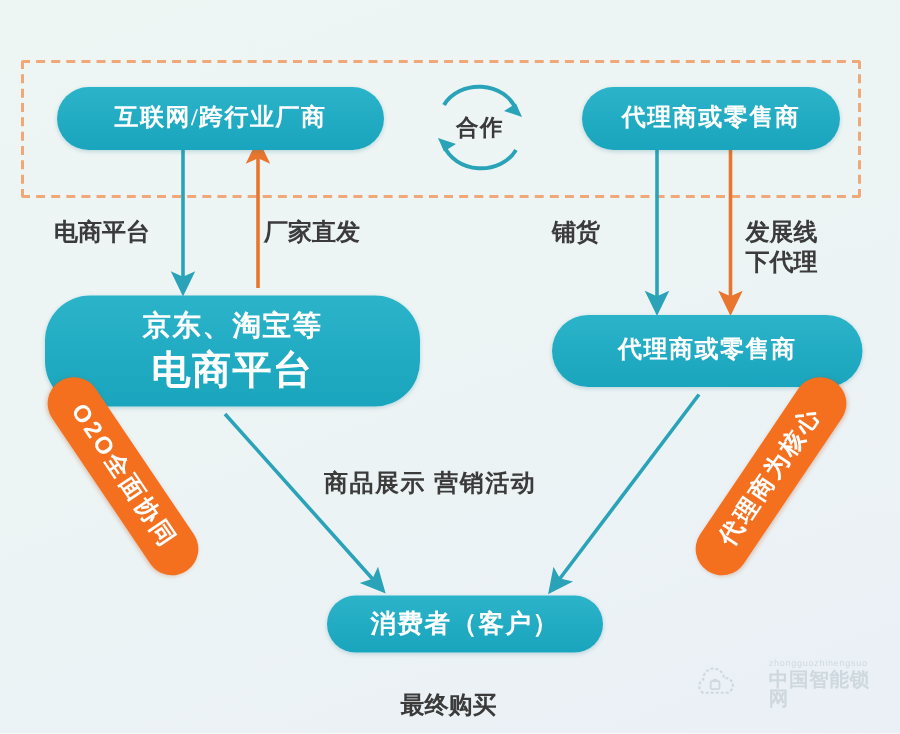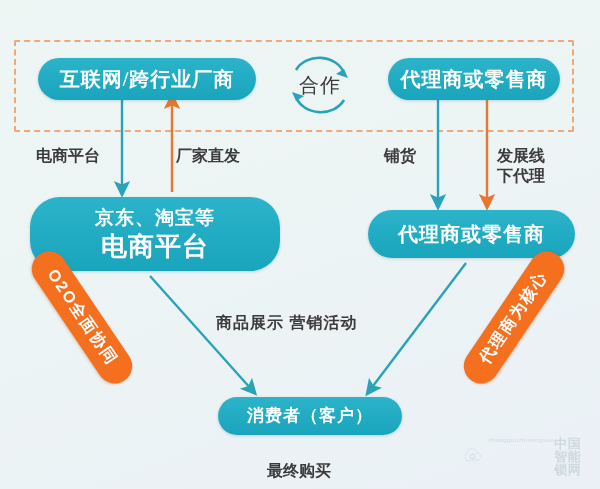--- a/index.html
+++ b/index.html
@@ -38,60 +38,60 @@
     display: flex;
     align-items: center;
     justify-content: center;
     text-align: center;
     color: #ffffff;
     font-weight: bold;
     letter-spacing: 1px;
     box-shadow: 0 1px 3px rgba(30,120,140,0.25);
     line-height: 1.25;
   }
-  .pill.sm { font-size: 20px; font-family: Liberation Serif, serif; }
+  .pill.sm { font-size: 16px; font-family: Liberation Serif, serif; }
 
   #box-internet  { left: 38px;  top: 58px;  width: 218px; height: 42px; }
   #box-traditional { left: 388px; top: 58px;  width: 172px; height: 42px; }
   #box-ecommerce { left: 30px;  top: 197px; width: 250px; height: 74px; border-radius: 30px; align-items: center; }
   #box-agent     { left: 368px; top: 210px; width: 207px; height: 48px; }
   #box-consumer  { left: 218px; top: 397px; width: 184px; height: 38px; border-radius: 20px; }
 
   
   .lbl {
     color: #3b3b3b;
     font-size: 16px;
     font-weight: bold;
     line-height: 1.22;
     white-space: nowrap;
   }
   #lbl-online   { left: 36px;  top: 146px; }
   #lbl-direct   { left: 176px; top: 146px; }
-  #lbl-stock    { left: 384px; top: 146px; }
+  #lbl-stock    { left: 368px; top: 146px; }
   #lbl-offline  { left: 497px; top: 146px; text-align: left; }
   #lbl-showcase { left: 216px; top: 313px; letter-spacing: 1px; }
   #lbl-purchase { left: 267px; top: 461px; }
 
   
   #coop {
     left: 278px;
     top: 56px;
     width: 84px;
     height: 58px;
   }
   #coop .coop-text {
     position: absolute;
     left: 0; top: 0;
     width: 84px; height: 58px;
     display: flex;
     align-items: center;
     justify-content: center;
     color: #3a3a3a;
-    font-size: 20px;
-    font-weight: normal;
+    font-size: 15px;
+    font-weight: bold;
     letter-spacing: 1px;
   }
 
   
   .banner {
     background: #f4701f;
     color: #ffffff;
     font-weight: bold;
     font-size: 16px;
     letter-spacing: 2px;
@@ -132,22 +132,23 @@
     top: 436px;
     width: 130px;
     height: 40px;
     opacity: 0.30;
     display: flex;
     align-items: center;
     gap: 5px;
   }
   #watermark .wm-text {
     display: flex;
-    flex-direction: row;
+    flex-direction: column;
     line-height: 1.0;
+    margin-left: 16px;
   }
   #watermark .wm-en {
     font-size: 6px;
     color: #8fa3ac;
     letter-spacing: 0.5px;
   }
   #watermark .wm-cn {
     font-size: 13px;
     color: #8fa3ac;
     font-weight: bold;

